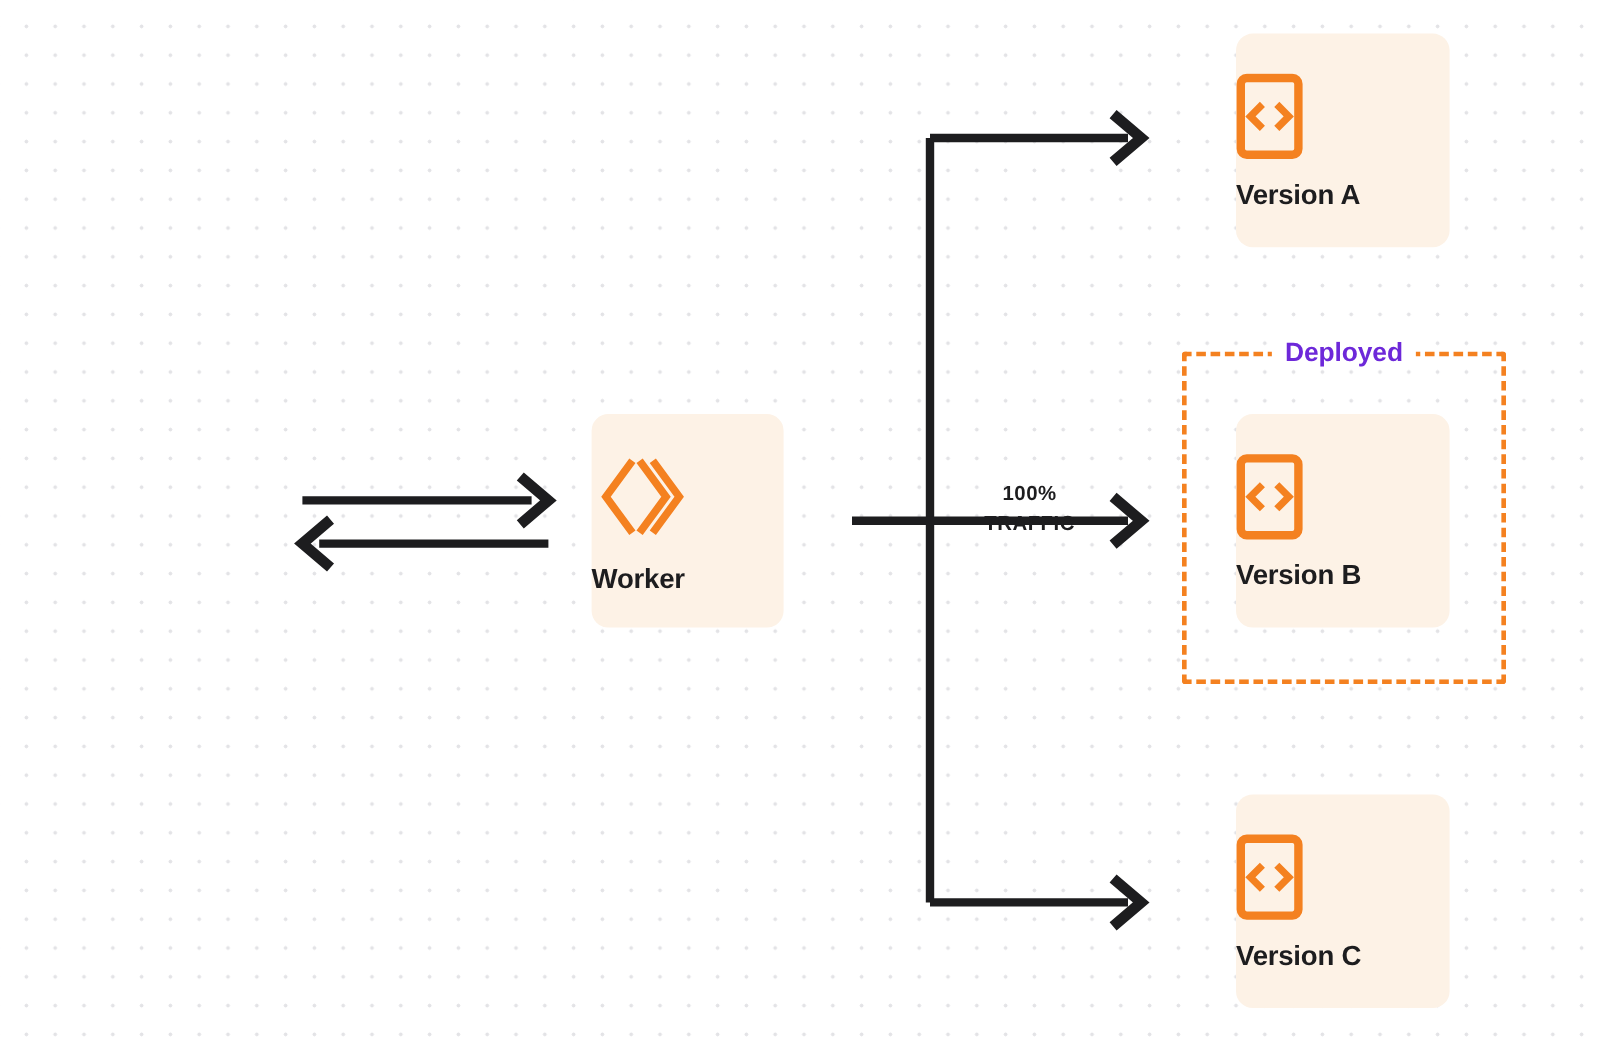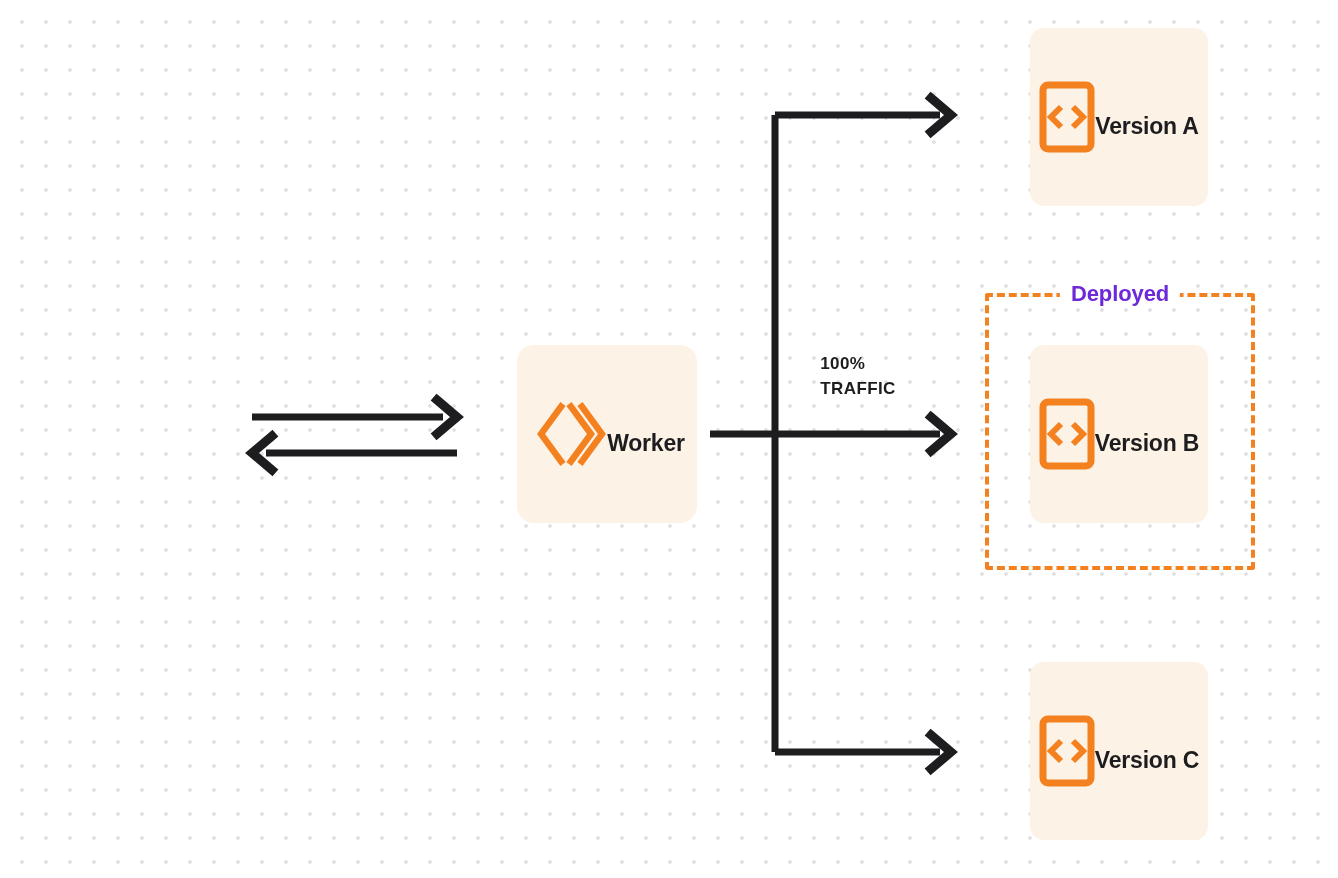--- a/index.html
+++ b/index.html
@@ -17,22 +17,21 @@
     background-position: 10px 10px;
     font-family: "Liberation Sans", "DejaVu Sans", sans-serif;
     overflow: hidden;
   }
 
   
   .node {
     position: absolute;
     border-radius: 14px;
     display: flex;
-    flex-direction: row;
-    align-items: center;
+    flex-direction: column;
     justify-content: center;
     box-sizing: border-box;
   }
   .node-client {
     background: #f3f4f6;
   }
   .node-worker, .node-version {
     background: #fdf2e6;
   }
   .node-label {
@@ -70,26 +69,28 @@
     color: #6d28d9;
     letter-spacing: -0.1px;
     white-space: nowrap;
     line-height: 1;
   }
 
   
   .traffic-label {
     position: absolute;
     transform: translateX(-50%);
+    text-align: center;
     color: #1d1d1f;
     font-size: 17px;
     font-weight: 700;
     letter-spacing: 0.4px;
     line-height: 1.45;
     white-space: nowrap;
+    margin-top: 48px;
   }
 
   
   svg.connectors {
     position: absolute;
     left: 0;
     top: 0;
     width: 1338px;
     height: 878px;
     pointer-events: none;
@@ -146,21 +147,21 @@
 
   <div class="traffic-label" style="left:858px; top:352px;">
     <div>100%</div>
     <div>TRAFFIC</div>
   </div>
 
   <div class="deployed-frame" style="left:985px; top:293px; width:270px; height:277px;"></div>
   <div class="deployed-tag" style="left:1120px; top:294px;">Deployed</div>
 
 
-  <div class="node node-worker" style="left:517px; top:345px; width:180px; height:178px;border-radius:17px;">
+  <div class="node node-worker" style="left:493px; top:345px; width:160px; height:178px;">
     <span class="icon-wrap">
       <svg width="78" height="78" viewBox="0 0 78 78" xmlns="http://www.w3.org/2000/svg">
         <g fill="none" stroke="#f48120" stroke-width="6.4" stroke-linecap="butt" stroke-linejoin="miter">
           <polyline points="34,9 12,39 34,69"></polyline>
           <polyline points="40,9 62,39 40,69"></polyline>
           <polyline points="51,9 73,39 51,69"></polyline>
         </g>
       </svg>
     </span>
     <span class="node-label">Worker</span>

